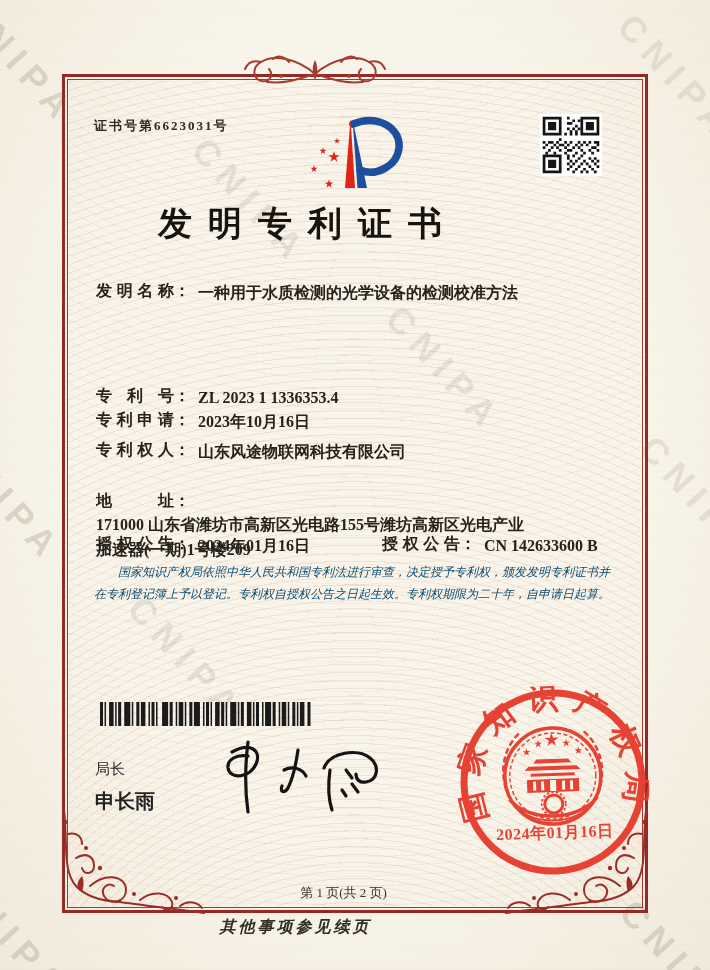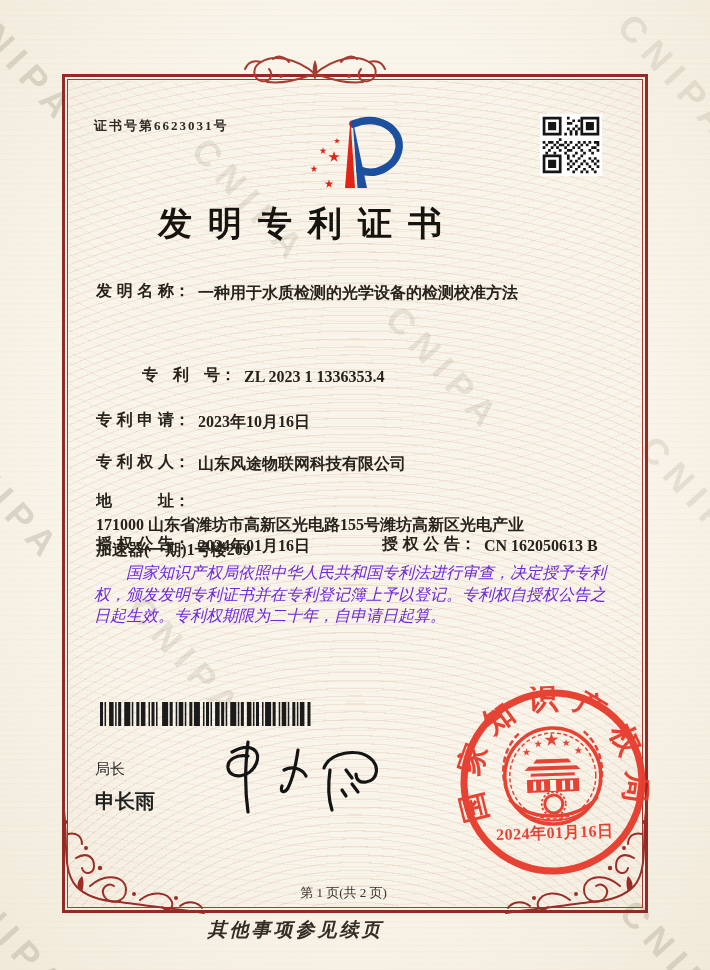--- a/index.html
+++ b/index.html
@@ -44,33 +44,33 @@
   .flabel{
     display:inline-block;width:78px;height:22px;overflow:hidden;vertical-align:top;
     text-align:justify;text-align-last:justify;
   }
   .flabel::after{content:"";display:inline-block;width:100%;}
   .fcolon{display:inline-block;vertical-align:top;margin-right:8px;}
   .fvalue{display:inline-block;vertical-align:top;max-width:430px;line-height:25px;margin-top:-1px;}
   .pairs{display:flex;}
   .pair2{margin-left:72px;}
   .paras{
-    position:absolute;left:94px;top:562px;width:526px;font-size:16px;line-height:21.5px;
-    color:#6d28d9;font-style:italic;font-weight:500;
+    position:absolute;left:94px;top:562px;width:526px;font-size:12px;line-height:21.5px;
+    color:#0c4a6e;font-style:italic;font-weight:500;
   }
   .paras p{margin:0;text-indent:2em;}
   .barcode{position:absolute;left:100px;top:702px;}
   .signer-title{position:absolute;left:95px;top:760px;font-size:15px;font-family:Liberation Mono, monospace;color:#2b2b2b;}
   .signer-name{position:absolute;left:95px;top:788px;font-size:20px;font-weight:600;font-family:"Liberation Sans","DejaVu Sans",sans-serif;color:#222;}
   .signature{position:absolute;left:210px;top:736px;}
   .seal{position:absolute;left:457px;top:686px;transform:rotate(-2deg);opacity:0.95;}
   .seal-arc-text{font-size:30px;font-weight:bold;letter-spacing:13px;fill:#e63a2c;}
   .seal-date{font-size:16px;font-weight:bold;fill:#e63a2c;letter-spacing:0.5px;}
   .page-indicator{position:absolute;left:62px;top:884px;width:563px;text-align:center;font-size:13px;color:#3a332b;}
-  .note{position:absolute;left:0;top:917px;width:591px;text-align:center;font-size:19px;letter-spacing:3px;font-style:italic;font-weight:600;color:#332d26;}
+  .note{position:absolute;left:0;top:917px;width:591px;text-align:center;font-size:16px;letter-spacing:3px;font-style:italic;font-weight:600;color:#332d26;}
 </style>
 </head>
 <body>
 
 <span class="wm" style="left:-18px;top:-10px;">CNIPA</span>
 <span class="wm light" style="left:640px;top:6px;">CNIPA</span>
 <span class="wm light" style="left:214px;top:130px;">CNIPA</span>
 <span class="wm light" style="left:408px;top:298px;">CNIPA</span>
 <span class="wm" style="left:-32px;top:428px;">CNIPA</span>
 <span class="wm light" style="left:662px;top:428px;">CNIPA</span>
@@ -159,38 +159,38 @@
     <use href="#star" x="21.5" y="36.5" width="13" height="13"></use>
     <use href="#star" x="4" y="51" width="8" height="8"></use>
     <use href="#star" x="18" y="65" width="10" height="10"></use>
   </svg>
 
   <div class="title">发明专利证书</div>
 
   <div class="frow" style="top:281px;">
     <span class="flabel">发明名称</span><span class="fcolon">：</span><span class="fvalue">一种用于水质检测的光学设备的检测校准方法</span>
   </div>
-  <div class="frow" style="top:365px;margin-left:46px;">
+  <div class="frow" style="top:386px;">
     <span class="flabel">专利号</span><span class="fcolon">：</span><span class="fvalue">ZL 2023 1 1336353.4</span>
   </div>
   <div class="frow" style="top:410px;">
     <span class="flabel">专利申请日</span><span class="fcolon">：</span><span class="fvalue">2023年10月16日</span>
   </div>
-  <div class="frow" style="top:452px;">
+  <div class="frow" style="top:440px;">
     <span class="flabel">专利权人</span><span class="fcolon">：</span><span class="fvalue">山东风途物联网科技有限公司</span>
   </div>
   <div class="frow" style="top:491px;">
     <span class="flabel">地址</span><span class="fcolon">：</span><span class="fvalue" style="max-width:428px;">171000 山东省潍坊市高新区光电路155号潍坊高新区光电产业加速器(一期)1号楼209</span>
   </div>
   <div class="frow pairs" style="top:534px;">
     <span>
       <span class="flabel">授权公告日</span><span class="fcolon">：</span><span class="fvalue">2024年01月16日</span>
     </span>
     <span class="pair2">
-      <span class="flabel">授权公告号</span><span class="fcolon">：</span><span class="fvalue">CN 162050613 B</span>
+      <span class="flabel">授权公告号</span><span class="fcolon">：</span><span class="fvalue">CN 142633600 B</span>
     </span>
   </div>
 
   <div class="paras">
     <p>国家知识产权局依照中华人民共和国专利法进行审查，决定授予专利权，颁发发明专利证书并在专利登记簿上予以登记。专利权自授权公告之日起生效。专利权期限为二十年，自申请日起算。</p>
   </div>
 
   <svg class="barcode" width="212" height="24" viewBox="0 0 140 22" preserveAspectRatio="none">
     <path fill="#1b1b1b" d="M0 0h2v22h-2z M3 0h1v22h-1z M6 0h3v22h-3z M10 0h1v22h-1z M12 0h2v22h-2z M16 0h4v22h-4z M21 0h1v22h-1z M24 0h2v22h-2z M27 0h3v22h-3z M32 0h1v22h-1z M34 0h2v22h-2z M37 0h1v22h-1z M41 0h4v22h-4z M46 0h2v22h-2z M50 0h1v22h-1z M52 0h3v22h-3z M56 0h1v22h-1z M59 0h2v22h-2z M62 0h4v22h-4z M68 0h1v22h-1z M70 0h2v22h-2z M73 0h1v22h-1z M76 0h3v22h-3z M80 0h2v22h-2z M83 0h1v22h-1z M86 0h4v22h-4z M91 0h1v22h-1z M93 0h2v22h-2z M97 0h3v22h-3z M101 0h1v22h-1z M103 0h2v22h-2z M107 0h1v22h-1z M109 0h4v22h-4z M114 0h2v22h-2z M118 0h1v22h-1z M120 0h3v22h-3z M124 0h1v22h-1z M127 0h2v22h-2z M130 0h1v22h-1z M132 0h3v22h-3z M137 0h2v22h-2z"></path>
   </svg>

